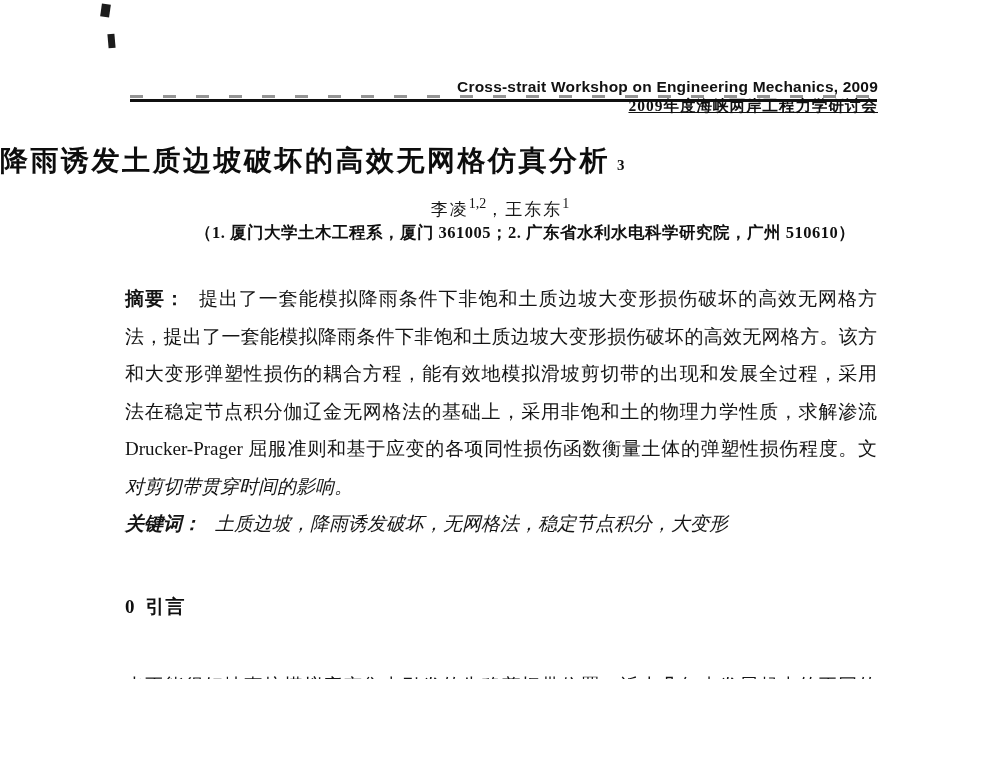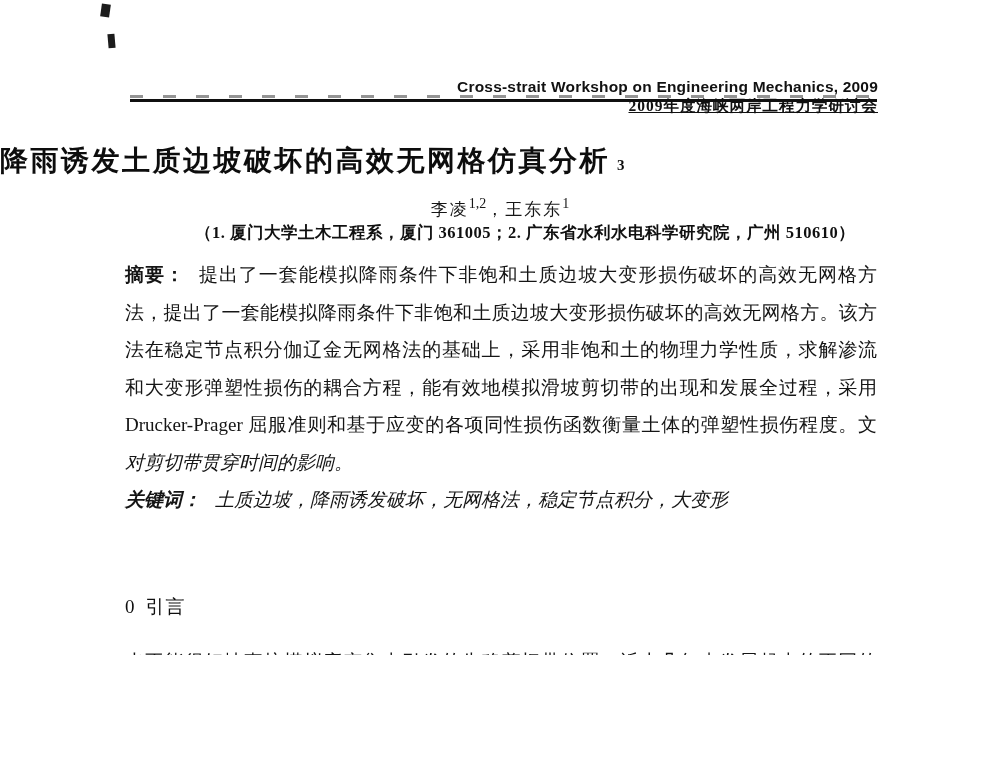--- a/index.html
+++ b/index.html
@@ -40,34 +40,34 @@
   .authors{
     position:absolute;left:0;top:196px;width:1000px;
     text-align:center;font-size:17px;letter-spacing:2px;color:#161616;
   }
   .authors sup{font-size:14px;letter-spacing:0;}
   .affiliation{
     position:absolute;left:0;top:222px;width:1000px;
     text-align:center;font-size:16.5px;font-weight:700;letter-spacing:.5px;color:#101010;padding-left:25px;
   }
   
-  .para{position:absolute;left:125px;width:752px;}
+  .para{position:absolute;left:125px;width:752px;margin-top:24px;}
   .abstract{top:256px;}
   .line{
     height:37.5px;line-height:37.5px;
     font-size:19px;color:#151515;
     text-align:justify;text-align-last:justify;
     text-justify:inter-character;
     white-space:nowrap;overflow:visible;
   }
   .line.noj{text-align-last:left;font-style:italic;}
   .b{font-weight:700;margin-right:14px;}
   .section-heading{
     position:absolute;left:125px;top:594px;
-    font-size:19px;font-weight:400;letter-spacing:1px;color:#0f0f0f;text-align:right;
+    font-size:19px;font-weight:700;letter-spacing:1px;color:#0f0f0f;text-align:right;
   }
   .section-heading .num{margin-right:10px;font-family:"Liberation Serif",serif;}
   .intro{top:643px;}
   .indent{text-indent:2.1em;}
   .cutline{height:12px;line-height:37.5px;overflow:hidden;}
 </style>
 </head>
 <body>
 
 <div class="page">
@@ -90,22 +90,22 @@
     <span>李凌</span><sup>1,2</sup><span>，</span><span>王东东</span><sup>1</sup>
   </div>
 
   <div class="affiliation">（1. 厦门大学土木工程系，厦门 361005；2. 广东省水利水电科学研究院，广州 510610）</div>
 
   <div class="para abstract">
     <div class="line">
       <span class="b">摘要：</span><span>提出了一套能模拟降雨条件下非饱和土质边坡大变形损伤破坏的高效无网格方</span>
     </div>
     <div class="line">法，提出了一套能模拟降雨条件下非饱和土质边坡大变形损伤破坏的高效无网格方。该方</div>
+    <div class="line">和大变形弹塑性损伤的耦合方程，能有效地模拟滑坡剪切带的出现和发展全过程，采用</div>
     <div class="line">法在稳定节点积分伽辽金无网格法的基础上，采用非饱和土的物理力学性质，求解渗流</div>
-    <div class="line">和大变形弹塑性损伤的耦合方程，能有效地模拟滑坡剪切带的出现和发展全过程，采用</div>
     <div class="line">Drucker-Prager 屈服准则和基于应变的各项同性损伤函数衡量土体的弹塑性损伤程度。文</div>
     <div class="line noj">对剪切带贯穿时间的影响。</div>
     <div class="line noj">
       <span class="b">关键词：</span><span>土质边坡，降雨诱发破坏，无网格法，稳定节点积分，大变形</span>
     </div>
   </div>
 
   <div class="section-heading">
     <span class="num">0</span><span>引言</span>
   </div>

